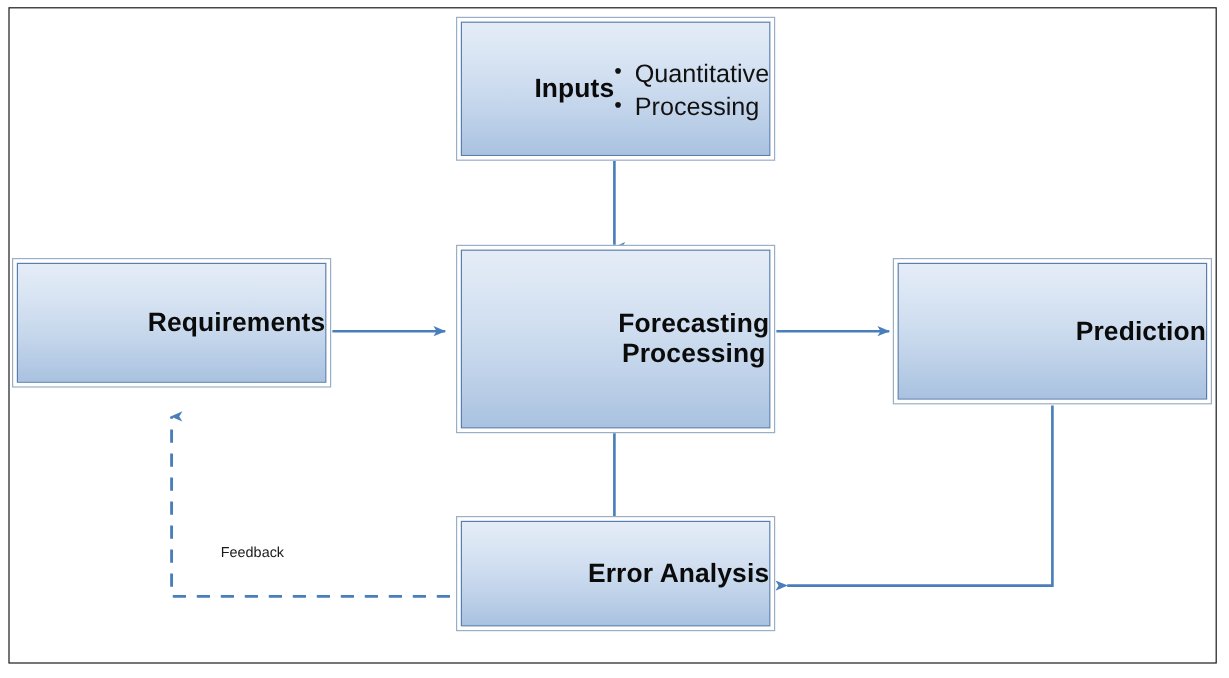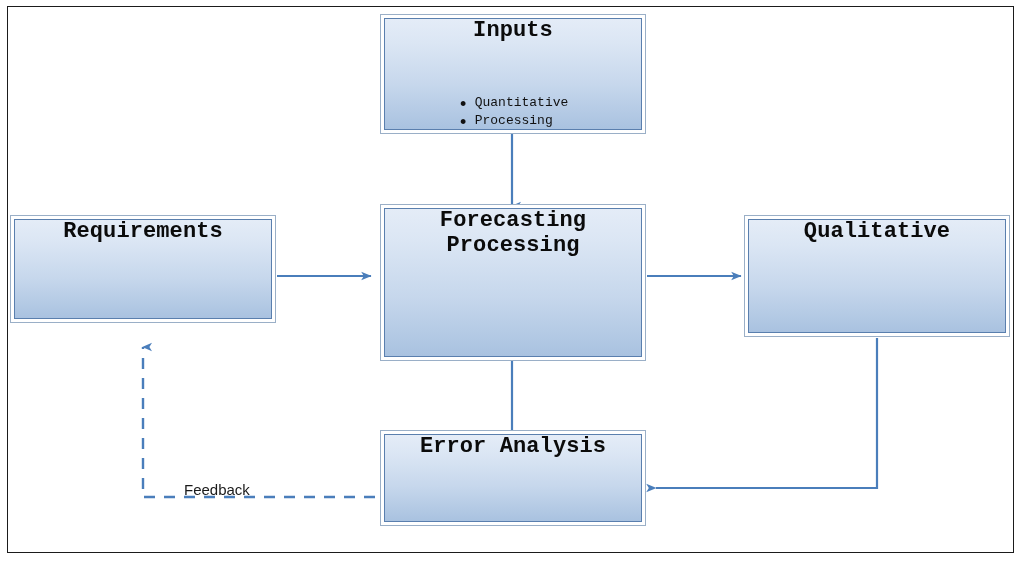--- a/index.html
+++ b/index.html
@@ -52,42 +52,40 @@
     background: #ffffff;
     padding: 3px;
   }
   .node .panel {
     width: 100%;
     height: 100%;
     box-sizing: border-box;
     border: 1px solid #5a7fae;
     background: linear-gradient(to bottom, #e4ecf7 0%, #dbe6f4 22%, #c6d7ec 60%, #a9c2e0 100%);
     display: flex;
-    flex-direction: column;
     align-items: center;
-    justify-content: space-between;
+    justify-content: flex-end;
     text-align: center;
-    font-family: Liberation Mono, monospace;
   }
   .node .title {
     font-weight: bold;
     font-size: 22px;
     color: #0b0b0b;
     line-height: 1.12;
     letter-spacing: 0.1px;
   }
   .node .title .line2 { display: block; }
   ul.bullets {
     list-style: none;
     margin: 4px 0 0 0;
     padding: 0;
     text-align: left;
   }
   ul.bullets li {
-    font-size: 13px;
+    font-size: 21px;
     color: #111111;
     line-height: 1.34;
     position: relative;
     padding-left: 17px;
   }
   ul.bullets li::before {
     content: "\2022";
     position: absolute;
     left: 0;
     top: -1px;
@@ -96,24 +94,23 @@
   }
   
   #node-inputs      { left: 380px; top: 14px;  width: 266px; height: 120px; }
   #node-requirements{ left: 10px;  top: 215px; width: 266px; height: 108px; }
   #node-forecasting { left: 380px; top: 204px; width: 266px; height: 157px; }
   #node-prediction  { left: 744px; top: 215px; width: 266px; height: 122px; }
   #node-error       { left: 380px; top: 430px; width: 266px; height: 96px; }
 
   .edge-label {
     position: absolute;
-    font-size: 15px;
+    font-size: 12px;
     color: #1a1a1a;
     white-space: nowrap;
-    margin-top: 28px;
   }
   #label-feedback { left: 184px; top: 453px; }
 </style>
 </head>
 <body>
 
 <div id="canvas">
 
   <div id="frame"></div>
 
@@ -168,21 +165,21 @@
       <div class="panel">
         <div class="title">
           <span>Forecasting</span>
           <span class="line2">Processing</span>
         </div>
       </div>
     </div>
 
     <div class="node" id="node-prediction">
       <div class="panel">
-        <div class="title">Qualitative</div>
+        <div class="title">Prediction</div>
       </div>
     </div>
 
     <div class="node" id="node-error">
       <div class="panel">
         <div class="title">Error Analysis</div>
       </div>
     </div>
 
     <div class="edge-label" id="label-feedback">Feedback</div>

